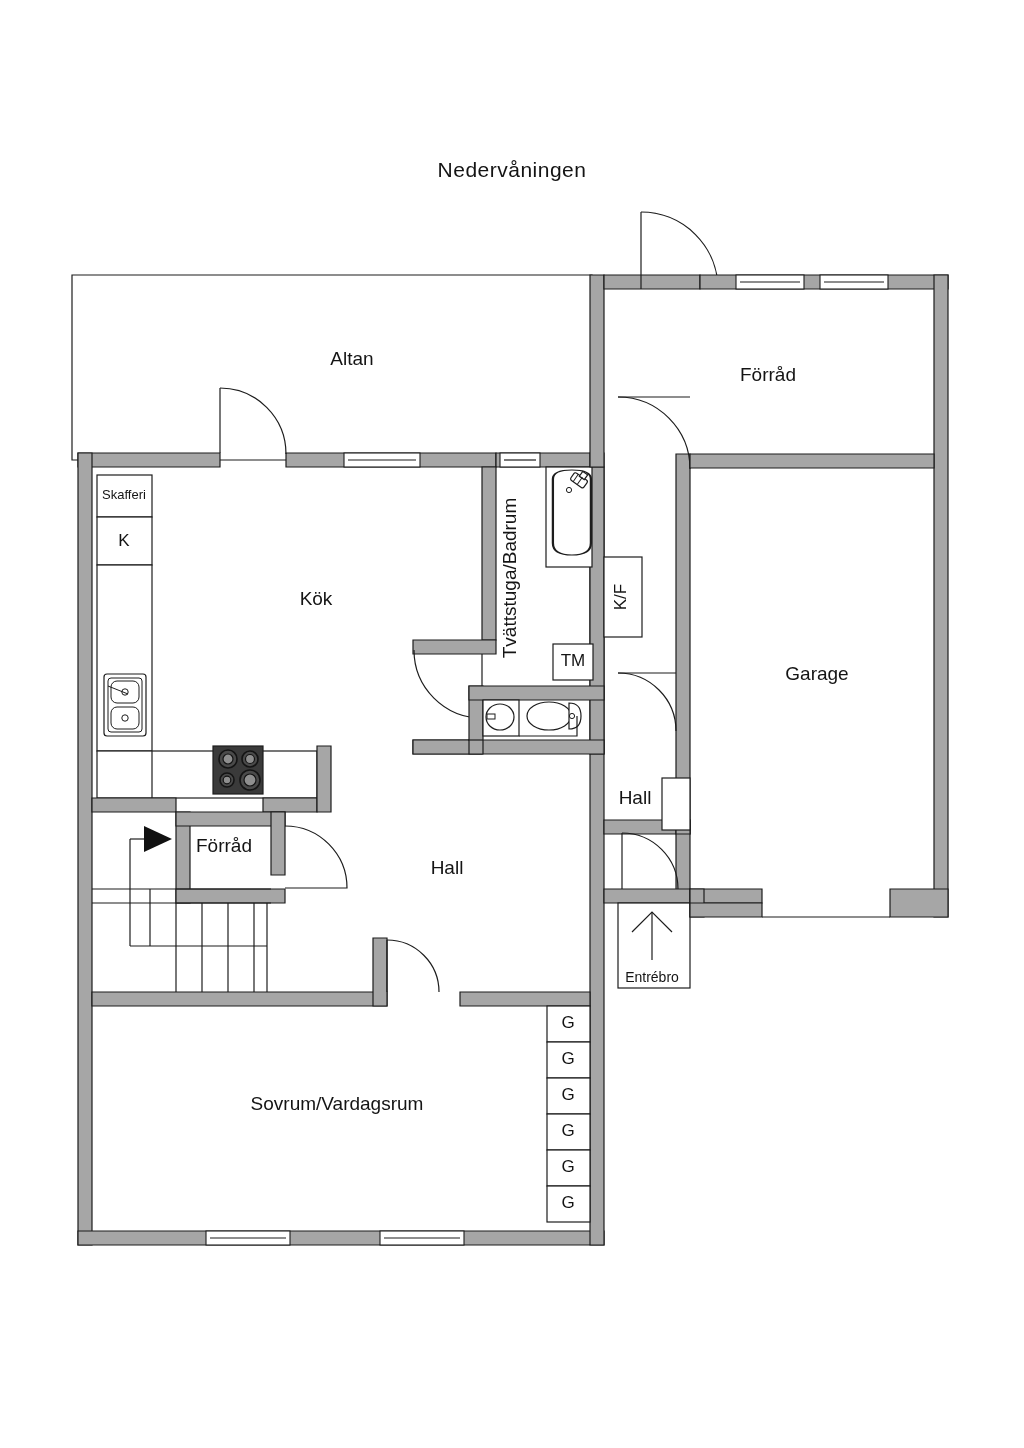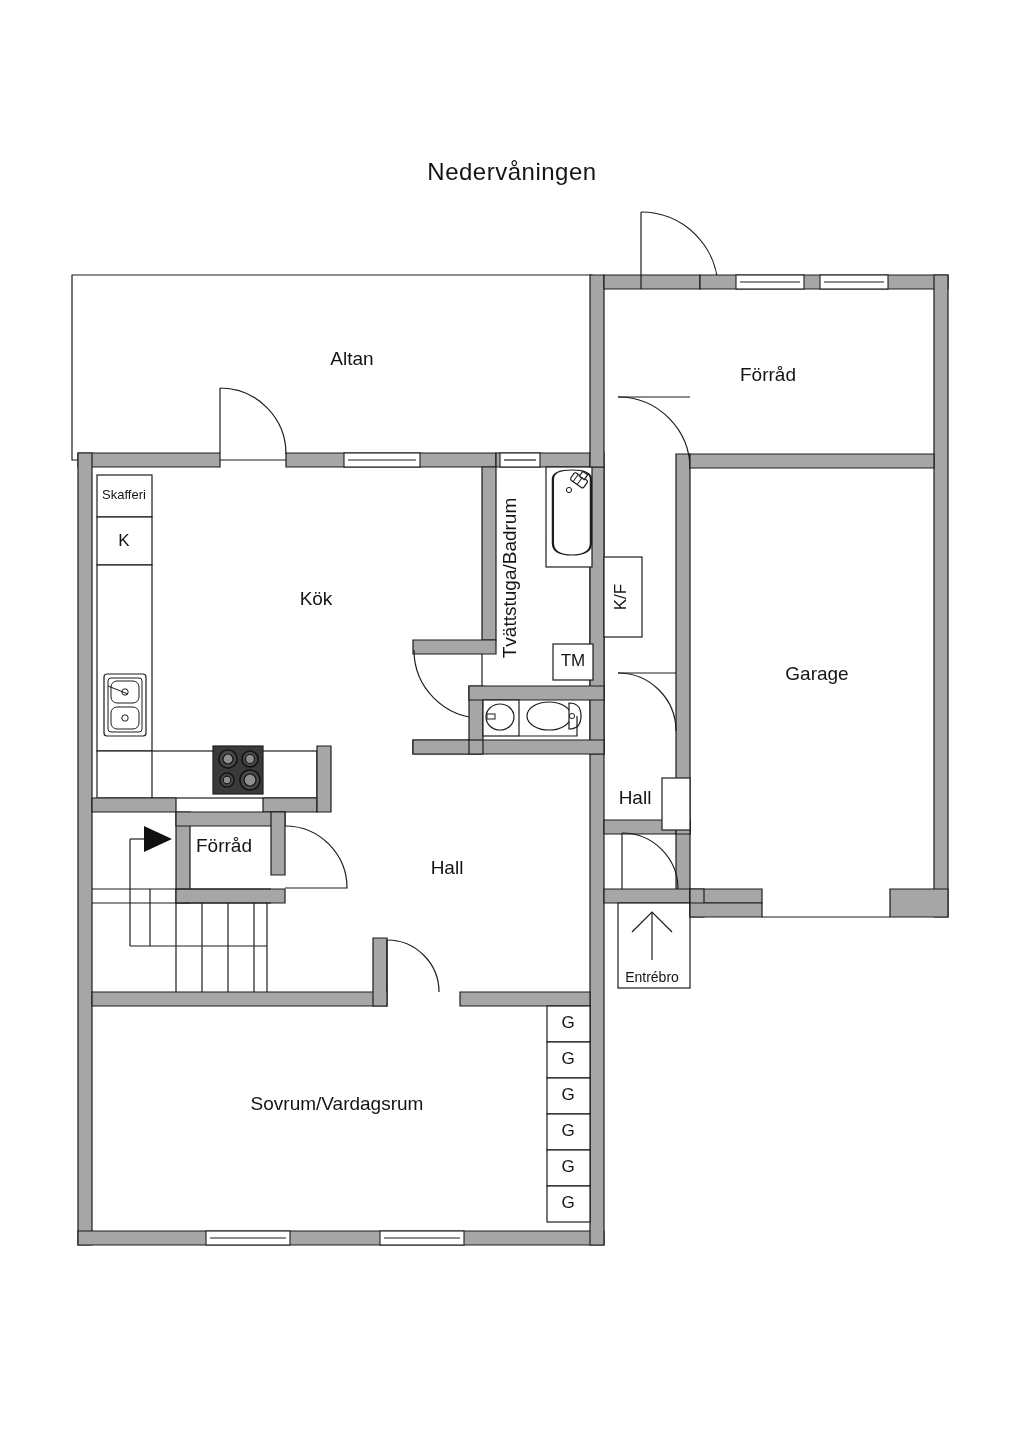--- a/index.html
+++ b/index.html
@@ -1,20 +1,20 @@
 <!DOCTYPE html>
 <html><head>
 <meta charset="utf-8">
 <style>
   html,body{margin:0;padding:0;background:#ffffff;}
   body{width:1024px;height:1448px;font-family:"Liberation Sans",sans-serif;color:#1a1a1a;}
   #stage{position:relative;width:1024px;height:1448px;overflow:hidden;background:#fff;}
   #plan-title{
     position:absolute;left:0;top:158px;width:1024px;text-align:center;
-    font-size:24px;font-weight:400;letter-spacing:0.5px;color:#141414;
+    font-size:21px;font-weight:400;letter-spacing:0.5px;color:#141414;
   }
   svg#floorplan{position:absolute;left:0;top:0;width:1024px;height:1448px;}
   .wall{fill:#a6a6a6;stroke:#1d1d1d;stroke-width:1.2;}
   .thinline{fill:none;stroke:#1d1d1d;stroke-width:1.2;}
   .thinfill{fill:#ffffff;stroke:#1d1d1d;stroke-width:1.2;}
   .swing{fill:none;stroke:#1d1d1d;stroke-width:1.2;}
   .winfill{fill:#ffffff;stroke:#1d1d1d;stroke-width:1.1;}
   .fixture{fill:#ffffff;stroke:#1d1d1d;stroke-width:1.2;}
   .fixture-thin{fill:none;stroke:#1d1d1d;stroke-width:1.0;}
   .stove{fill:#3a3a3a;stroke:#1d1d1d;stroke-width:1.2;}

